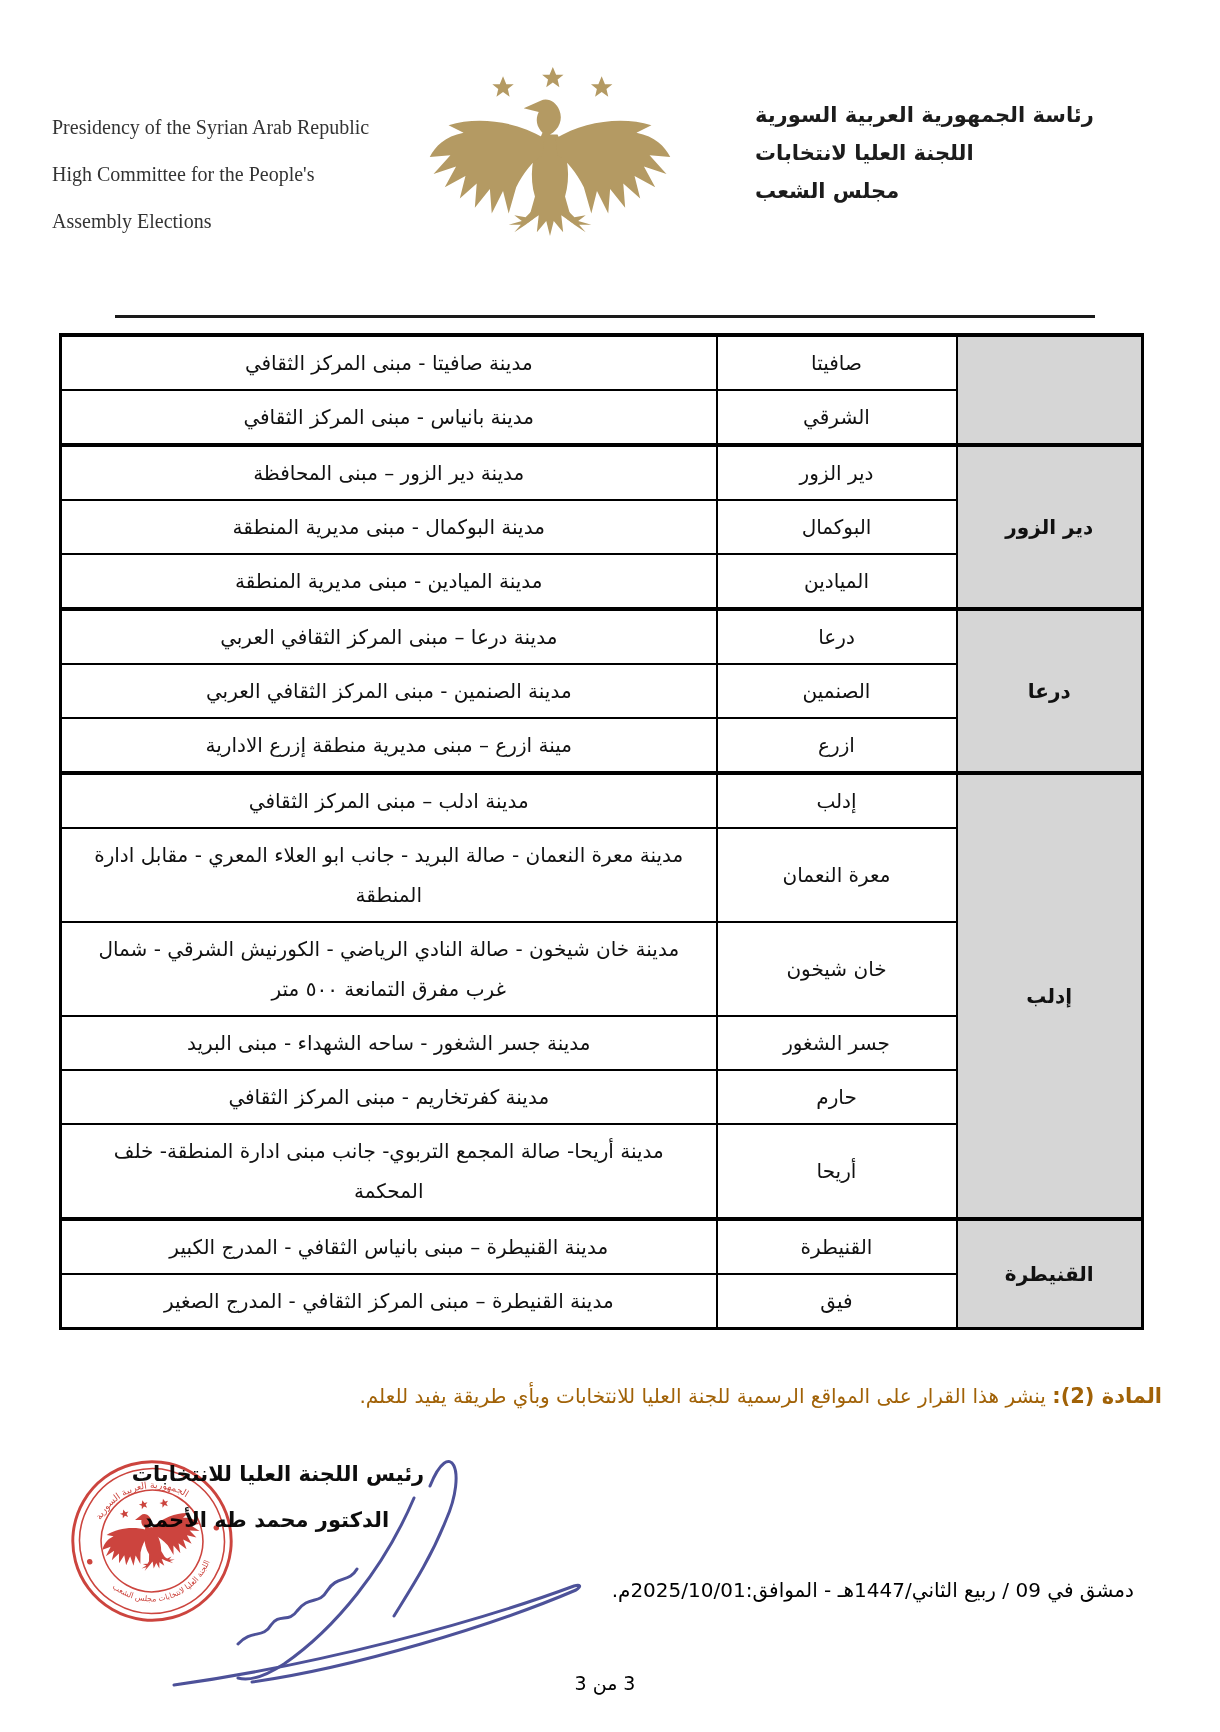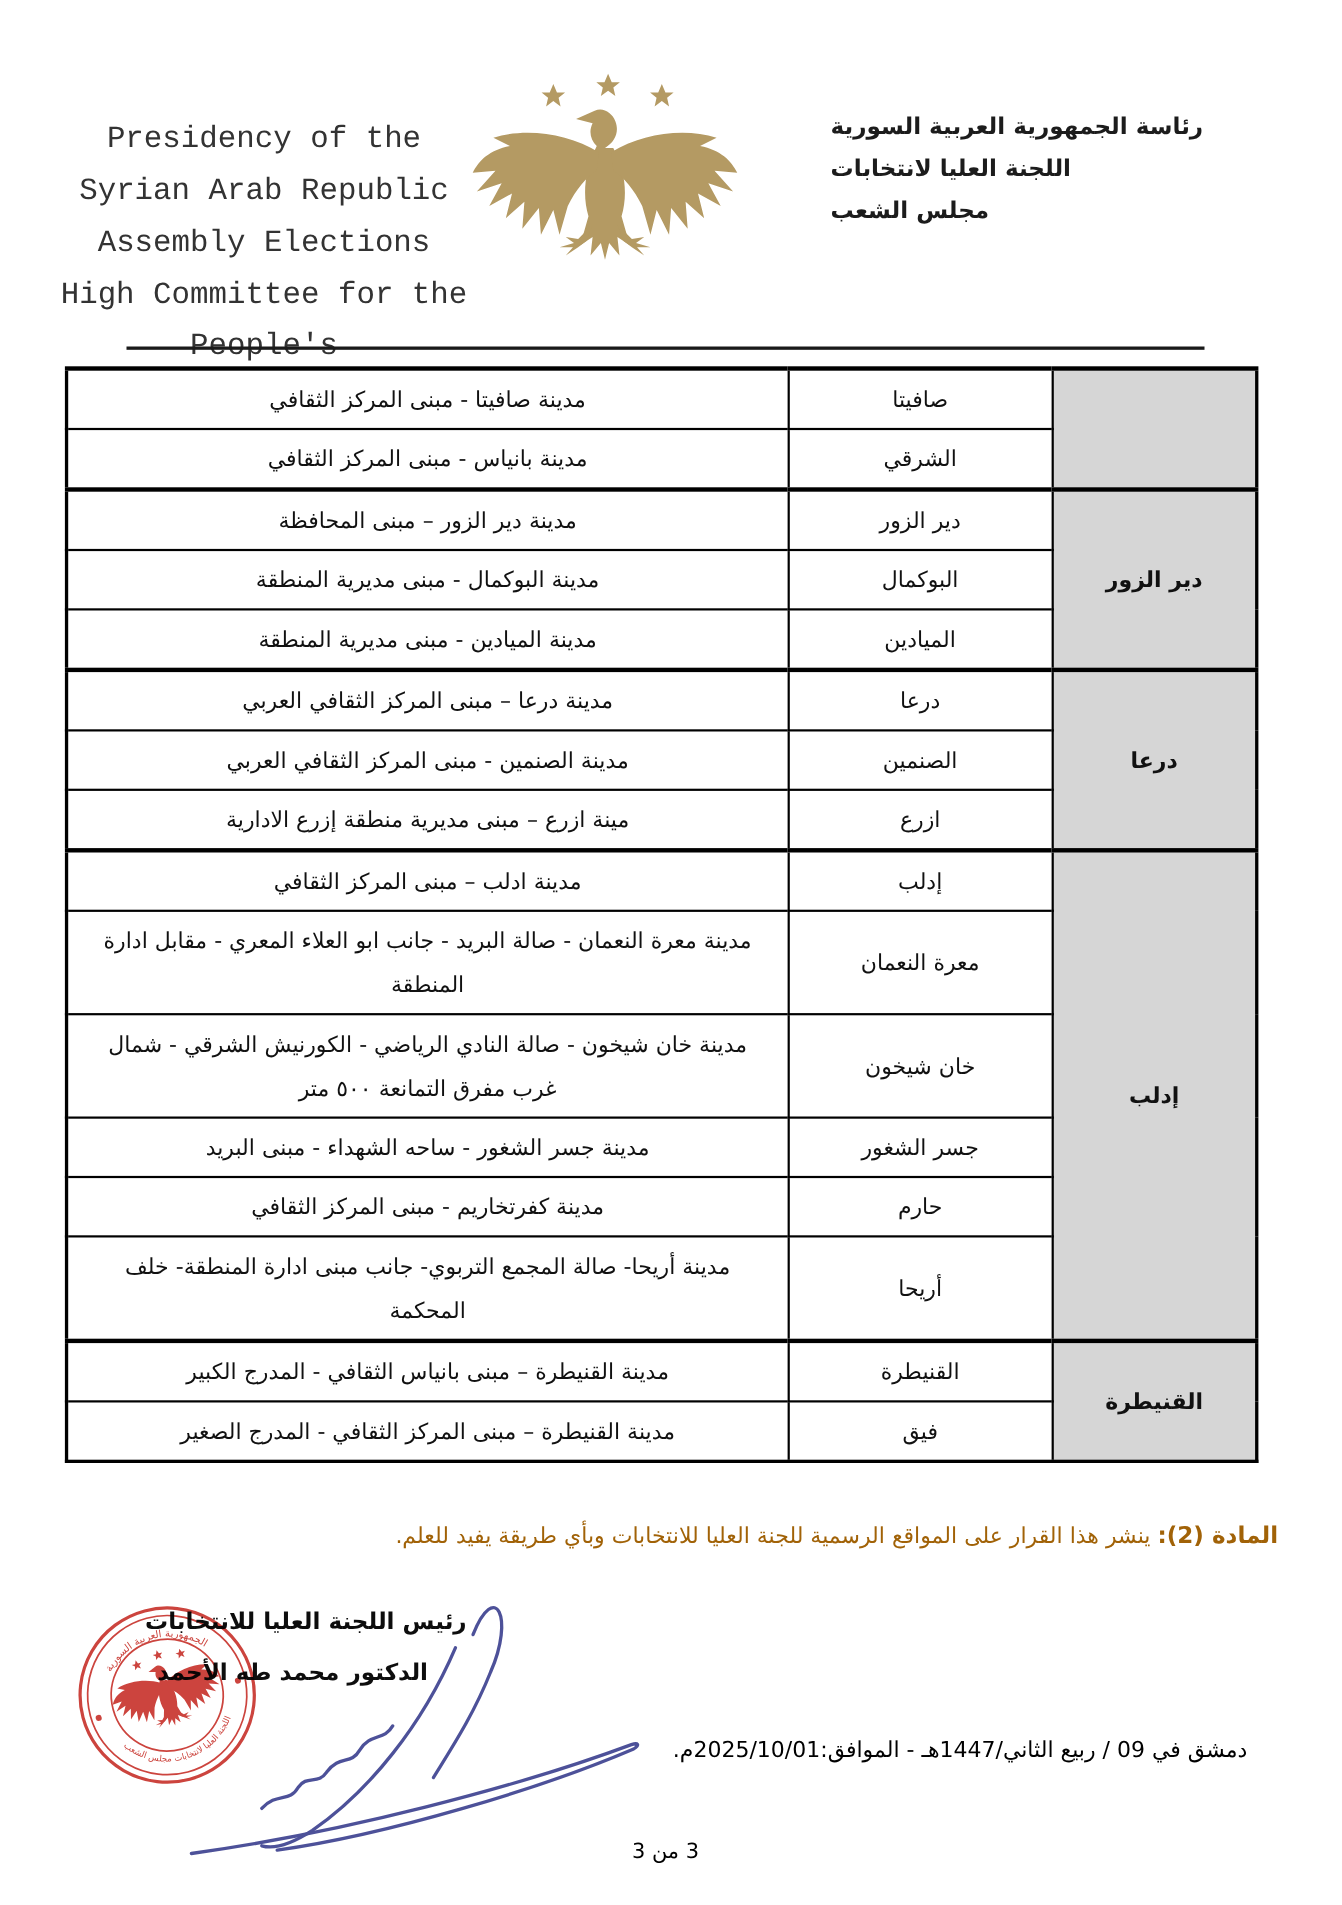--- a/index.html
+++ b/index.html
@@ -9,23 +9,23 @@
     margin:0 auto;
     background:#ffffff;
     font-family:"DejaVu Sans",sans-serif;
     color:#111;
     overflow:hidden;
     direction:rtl;
   }
   
   .hdr-en{
     position:absolute;left:52px;top:104px;width:376px;
-    direction:ltr;text-align:center;
-    font-family:Liberation Mono, monospace;
-    font-size:28px;line-height:47px;color:#333;
+    direction:ltr;text-align:left;
+    font-family:Liberation Serif, serif;
+    font-size:20px;line-height:47px;color:#333;
   }
   .hdr-ar{
     position:absolute;left:755px;top:96px;width:420px;
     text-align:left;font-size:21px;font-weight:700;
     line-height:38px;color:#1c1c1c;
   }
   .emblem{position:absolute;left:426px;top:52px;width:248px;height:214px;}
   .hdr-rule{position:absolute;left:115px;top:315px;width:980px;height:3px;background:#1a1a1a;}
   
   table.loc{
@@ -75,22 +75,22 @@
     text-align:center;font-size:19px;color:#000;
   }
 </style>
 </head>
 <body>
 
 <div class="page">
 
   <div class="hdr-en">
     <div>Presidency of the Syrian Arab Republic</div>
+    <div>High Committee for the People's</div>
     <div>Assembly Elections</div>
-    <div>High Committee for the People's</div>
   </div>
 
   <svg class="emblem" viewBox="-132 -122 264 196" xmlns="http://www.w3.org/2000/svg">
     <defs>
       <g id="eagle-sym">
         <path id="star-a" d="M0,-12 L3.5,-3.7 L11.4,-3.7 L5.1,1.4 L7,9.7 L0,4.6 L-7,9.7 L-5.1,1.4 L-11.4,-3.7 L-3.5,-3.7 Z" transform="translate(-50,-100)"></path>
         <use href="#star-a" transform="translate(53,-10)"></use>
         <use href="#star-a" transform="translate(105,0)"></use>
         <path d="M 0,-50 C 10,-56 14,-66 10,-76 C 7,-84 -2,-90 -10,-86 L -28,-78 L -12,-74 C -16,-66 -14,-58 -8,-52 C -20,-28 -22,-4 -16,16 L -24,44 L -12,36 L -14,54 L -4,42 L 0,58 L 4,42 L 14,54 L 12,36 L 24,44 L 16,16 C 22,-4 20,-28 8,-50 Z"></path>
         <path id="wing-a" d="M -6,-46 C -36,-64 -76,-70 -108,-60 L -92,-52 C -112,-48 -122,-38 -128,-26 L -106,-28 L -124,-8 L -100,-16 L -112,6 L -90,-6 L -96,18 L -78,2 L -80,28 L -64,8 L -62,34 L -50,10 L -44,34 L -36,6 C -28,-10 -18,-22 -8,-28 Z"></path>

